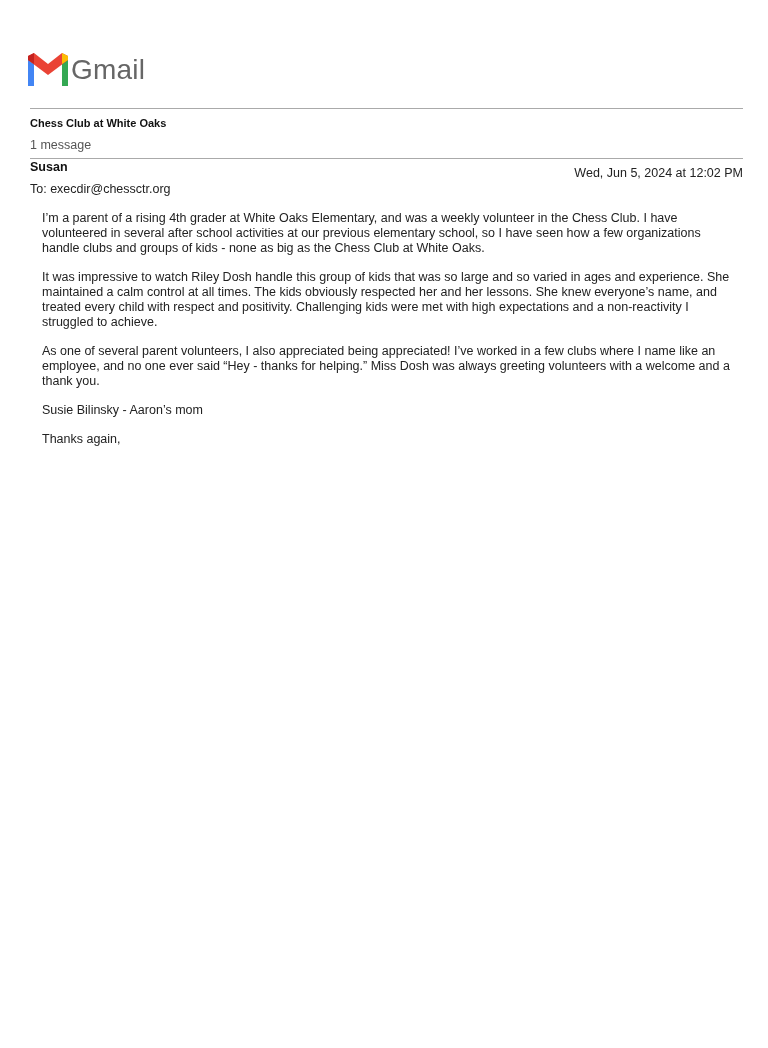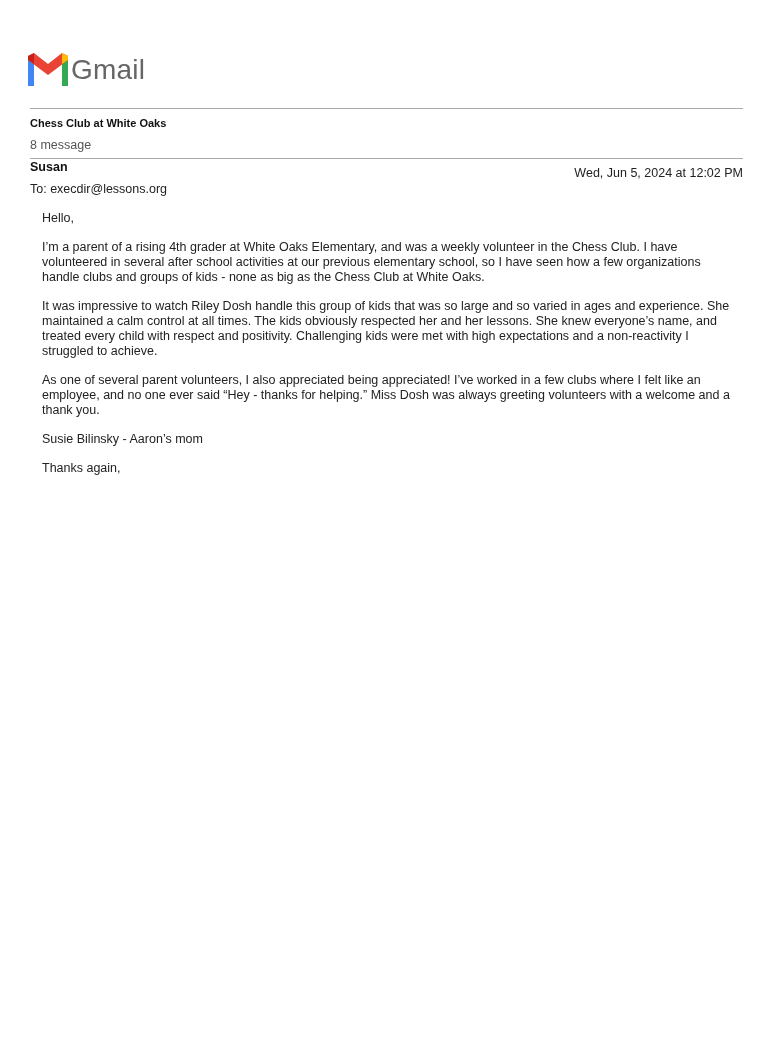--- a/index.html
+++ b/index.html
@@ -29,28 +29,27 @@
     <path d="M3 8 L23 23 L43 8 L43 4 L37 1 L23 12 L9 1 L3 4 Z" fill="#EA4335"></path>
     <path d="M3 8 L9 12 V1 L3 4 Z" fill="#C5221F"></path>
     <path d="M37 1 L43 4 V8 L37 12 Z" fill="#FBBC04"></path>
   </svg>
   <span class="logo-text">Gmail</span>
 </div>
 
 <div class="rule r1"></div>
 
 <div class="subject">Chess Club at White Oaks</div>
-<div class="count">8 message</div>
+<div class="count">1 message</div>
 
 <div class="rule r2"></div>
 
 <div class="sender">Susan</div>
-<div class="to-line">To: execdir@lessons.org</div>
+<div class="to-line">To: execdir@chessctr.org</div>
 <div class="date">Wed, Jun 5, 2024 at 12:02 PM</div>
 
 <div class="body">
-  <p>Hello,</p>
   <p>I’m a parent of a rising 4th grader at White Oaks Elementary, and was a weekly volunteer in the Chess Club. I have volunteered in several after school activities at our previous elementary school, so I have seen how a few organizations handle clubs and groups of kids - none as big as the Chess Club at White Oaks.</p>
   <p>It was impressive to watch Riley Dosh handle this group of kids that was so large and so varied in ages and experience. She maintained a calm control at all times. The kids obviously respected her and her lessons. She knew everyone’s name, and treated every child with respect and positivity. Challenging kids were met with high expectations and a non-reactivity I struggled to achieve.</p>
-  <p>As one of several parent volunteers, I also appreciated being appreciated! I’ve worked in a few clubs where I felt like an employee, and no one ever said “Hey - thanks for helping.” Miss Dosh was always greeting volunteers with a welcome and a thank you.</p>
+  <p>As one of several parent volunteers, I also appreciated being appreciated! I’ve worked in a few clubs where I name like an employee, and no one ever said “Hey - thanks for helping.” Miss Dosh was always greeting volunteers with a welcome and a thank you.</p>
   <p>Susie Bilinsky - Aaron’s mom</p>
   <p>Thanks again,</p>
 </div>
 
 </body></html>

